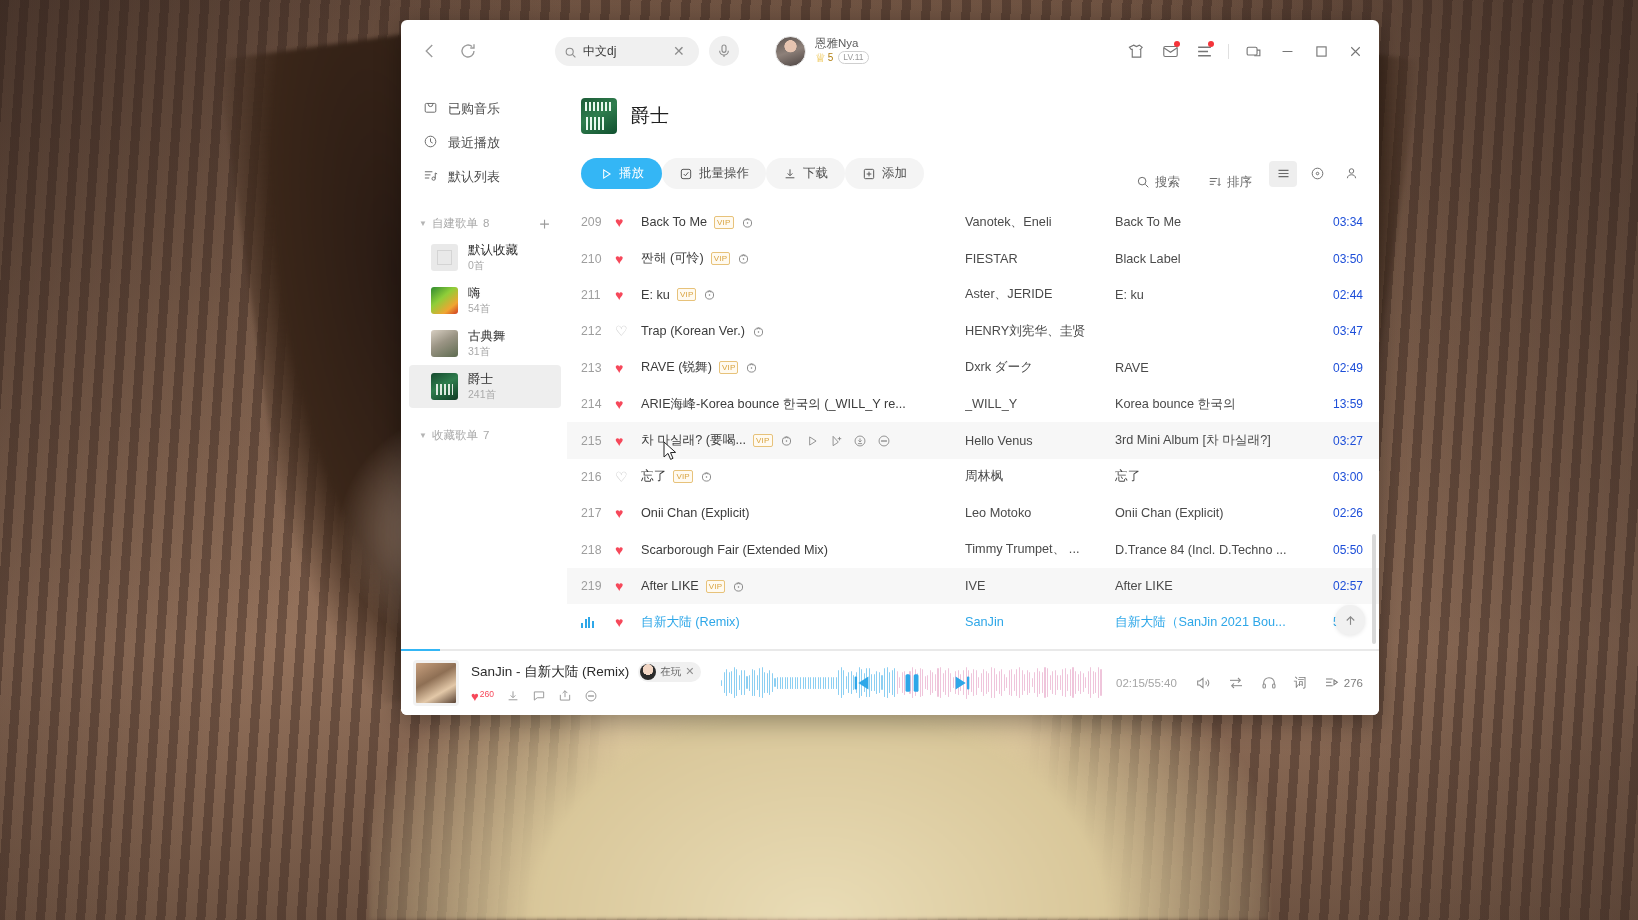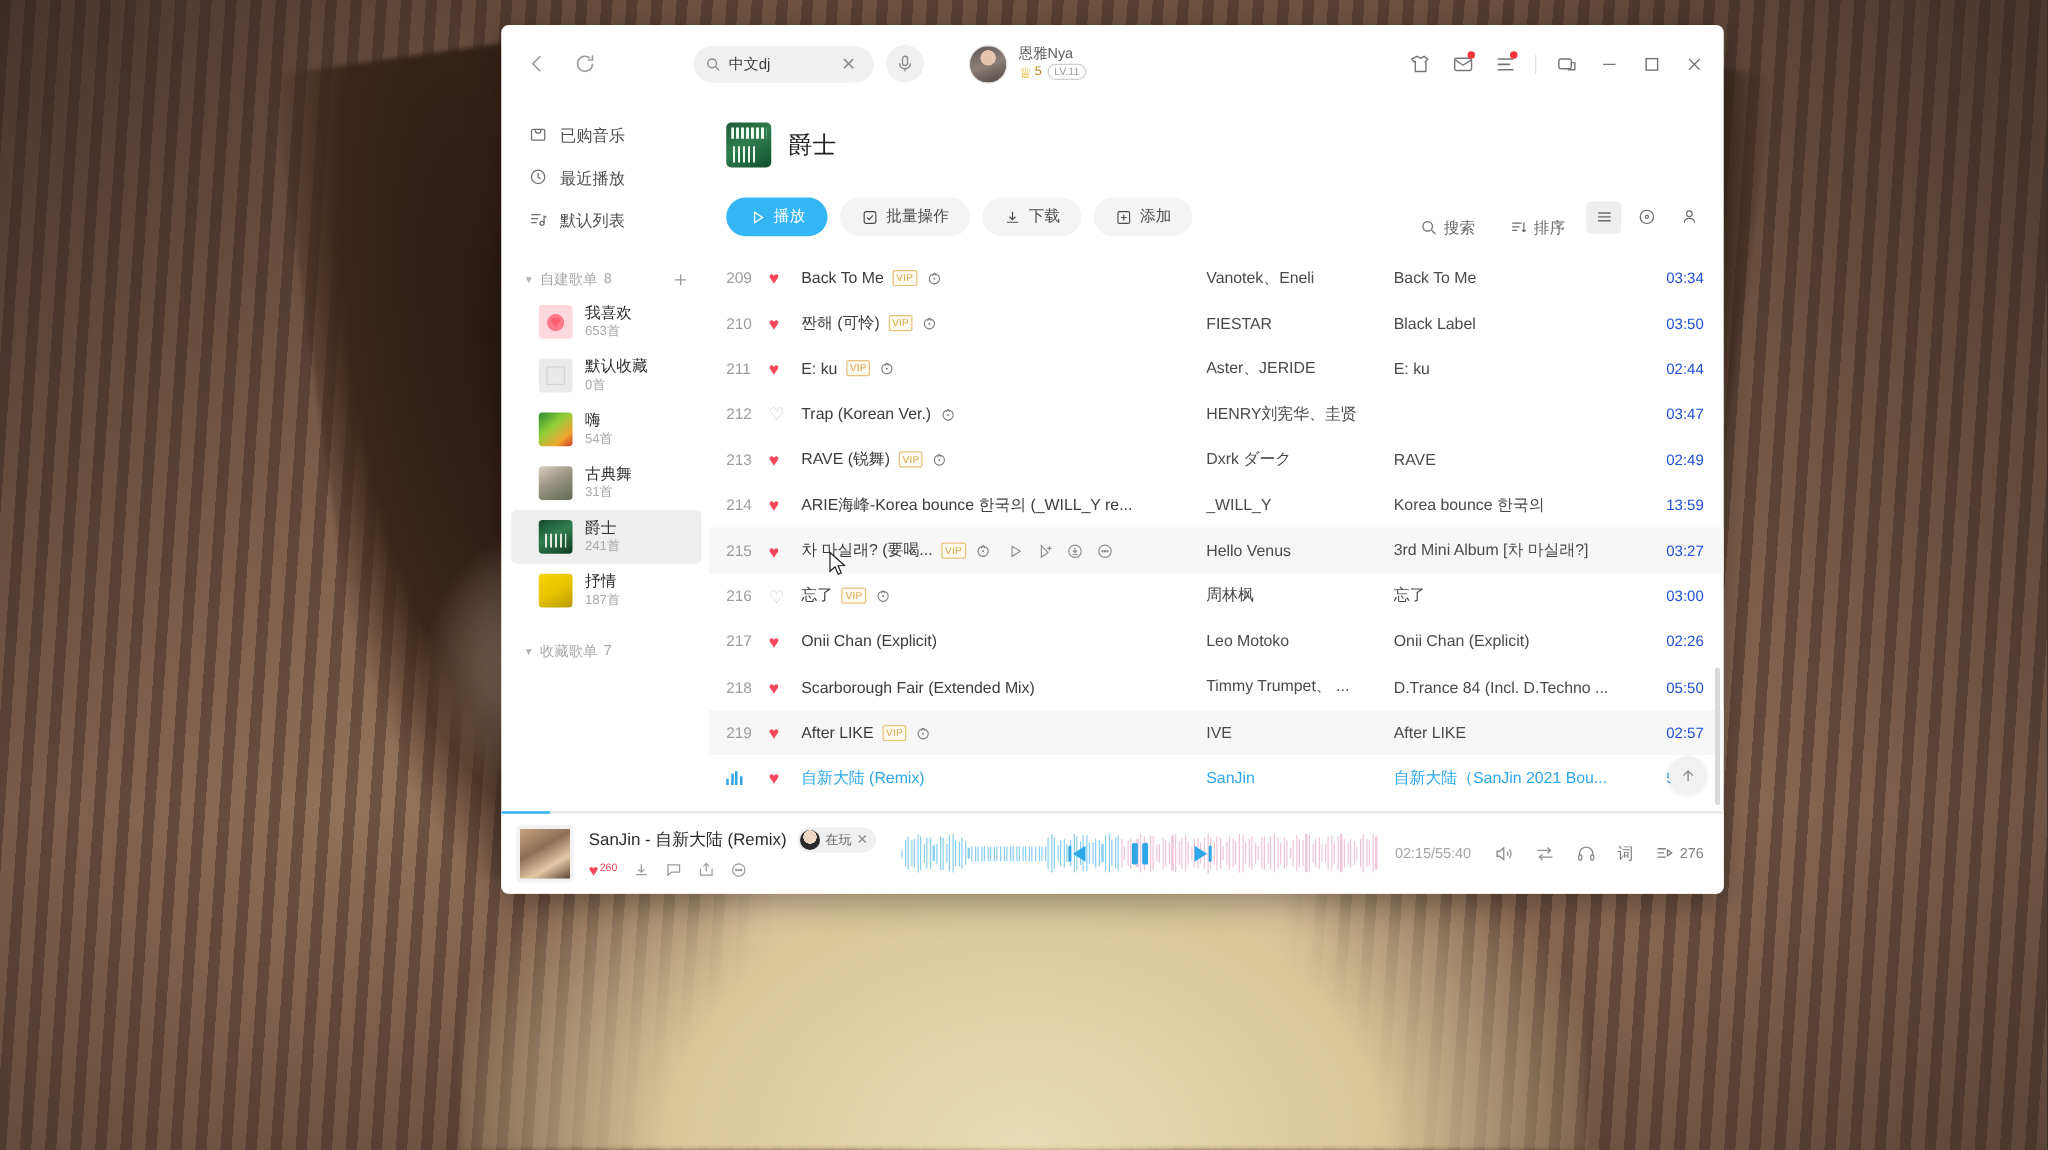--- a/index.html
+++ b/index.html
@@ -186,21 +186,21 @@
   .pl-bigcover:before{
     content:""; position:absolute; left:4px; top:4px; right:4px; height:9px;
     background: repeating-linear-gradient(90deg,#eafaef 0 2px, transparent 2px 4px);
   }
   .pl-bigcover:after{
     content:""; position:absolute; left:5px; bottom:4px; width:20px; height:13px;
     background: repeating-linear-gradient(90deg,#eafaef 0 2px, transparent 2px 4px);
   }
   .pl-bigname { font-size: 19px; color:#1f1f1f; }
 
-  .toolbar { display:flex; align-items:center; gap: 10px; margin: 17px 0 0 0; padding-right: 14px; }
+  .toolbar { display:flex; align-items:center; margin: 17px 0 0 0; padding-right: 14px; }
   .btn-primary {
     height: 31px; padding: 0 18px; border-radius: 16px;
     background: #34b6f5; color:#fff; font-size: 12.5px;
     display:flex; align-items:center; gap:6px; cursor:pointer; border:0;
     font-family: inherit;
   }
   .btn-plain {
     height: 31px; padding: 0 17px; border-radius: 16px;
     background: #f4f4f4; color:#4c4c4c; font-size: 12.5px;
     display:flex; align-items:center; gap:6px; cursor:pointer; border:0;
@@ -456,27 +456,20 @@
 
       <div class="grp-head">
         <span class="caret">▼</span>
         <span>自建歌单</span>
         <span style="margin-left:5px">8</span>
         <span class="plus">＋</span>
       </div>
 
       <div id="playlists">
           <div class="pl-item">
-            <div class="pl-cover cov-love"></div>
-            <div class="pl-txt">
-              <div class="pl-name">我喜欢</div>
-              <div class="pl-cnt">653首</div>
-            </div>
-          </div>
-          <div class="pl-item">
             <div class="pl-cover cov-def"></div>
             <div class="pl-txt">
               <div class="pl-name">默认收藏</div>
               <div class="pl-cnt">0首</div>
             </div>
           </div>
           <div class="pl-item">
             <div class="pl-cover cov-hi"></div>
             <div class="pl-txt">
               <div class="pl-name">嗨</div>
@@ -488,27 +481,20 @@
             <div class="pl-txt">
               <div class="pl-name">古典舞</div>
               <div class="pl-cnt">31首</div>
             </div>
           </div>
           <div class="pl-item sel">
             <div class="pl-cover cov-js"></div>
             <div class="pl-txt">
               <div class="pl-name">爵士</div>
               <div class="pl-cnt">241首</div>
-            </div>
-          </div>
-          <div class="pl-item">
-            <div class="pl-cover cov-sq"></div>
-            <div class="pl-txt">
-              <div class="pl-name">抒情</div>
-              <div class="pl-cnt">187首</div>
             </div>
           </div>
         </div>
 
       <div class="grp-head" style="margin-top:14px">
         <span class="caret">▼</span>
         <span>收藏歌单</span>
         <span style="margin-left:5px">7</span>
       </div>
     </div>

